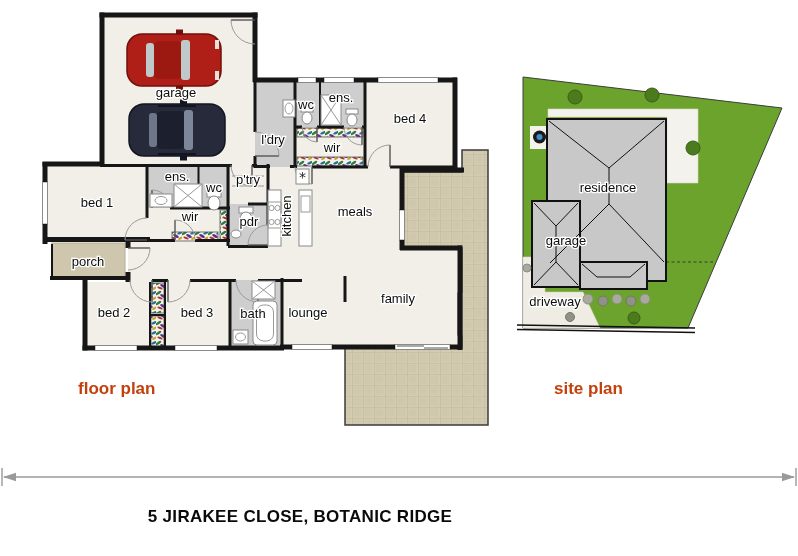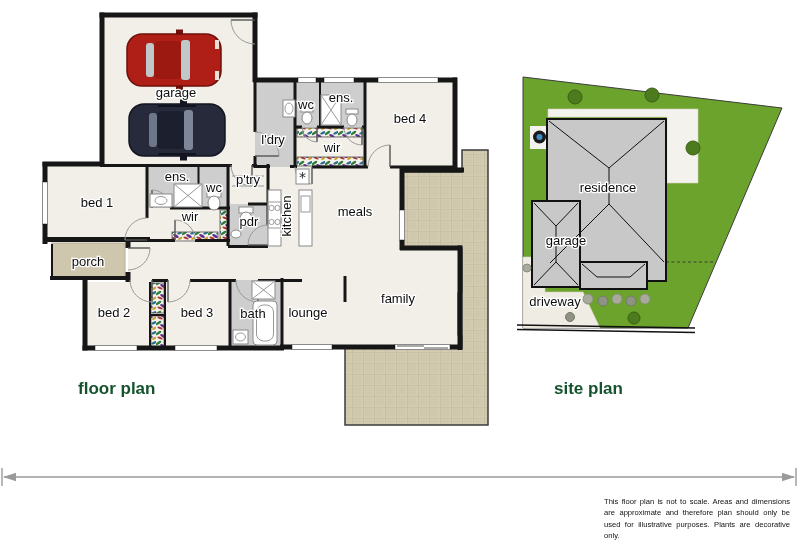--- a/index.html
+++ b/index.html
@@ -1,19 +1,19 @@
 <!DOCTYPE html>
 <html><head>
 <meta charset="utf-8">
 <style>
   html,body{margin:0;padding:0;background:#fff;}
   .page{position:relative;width:798px;height:556px;background:#ffffff;overflow:hidden;
         font-family:"Liberation Sans",sans-serif;}
   .page svg{position:absolute;left:0;top:0;}
-  .caption{position:absolute;font-weight:bold;font-size:17px;color:#14532d;}
+  .caption{position:absolute;font-weight:bold;font-size:17px;color:#c2410c;}
   .caption-floor{left:78px;top:379px;}
   .caption-site{left:530px;top:379px;margin-left:24px;}
   .title{position:absolute;left:0;top:507px;width:600px;text-align:center;
          font-weight:bold;font-size:17px;letter-spacing:.3px;color:#0a0a0a;}
   .disclaimer{position:absolute;left:604px;top:496px;width:186px;font-size:7.6px;
               line-height:11.4px;text-align:justify;color:#111;}
   
   .rlabel{font-family:"Liberation Sans",sans-serif;font-size:13px;fill:#0d0d0d;
           stroke:#ffffff;stroke-width:2.6px;paint-order:stroke;text-anchor:middle;}
   .slabel{font-family:"Liberation Sans",sans-serif;font-size:13px;fill:#0d0d0d;
@@ -330,15 +330,15 @@
   <g stroke="#9a9a9a">
     <path d="M4,477 H794" stroke-width="1.4" fill="none"></path>
     <path d="M2,468 V486 M796,468 V486" stroke-width="1.4" fill="none"></path>
     <polygon points="3,477 16,472.7 16,481.3" fill="#9a9a9a" stroke="none"></polygon>
     <polygon points="795,477 782,472.7 782,481.3" fill="#9a9a9a" stroke="none"></polygon>
   </g>
 </svg>
 
 <div class="caption caption-floor">floor plan</div>
 <div class="caption caption-site">site plan</div>
-<div class="disclaimer">This floor plan is not to scale. Areas and dimensions are approximate and therefore plan should only be used for illustrative purposes. Plants are decorative only.</div>
+<div class="title">5 JIRAKEE CLOSE, BOTANIC RIDGE</div>
 
 </div>
 
 </body></html>

